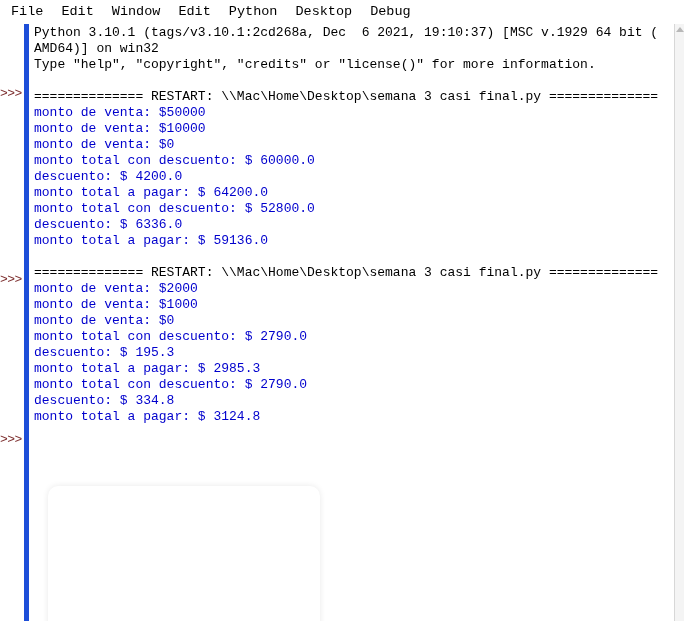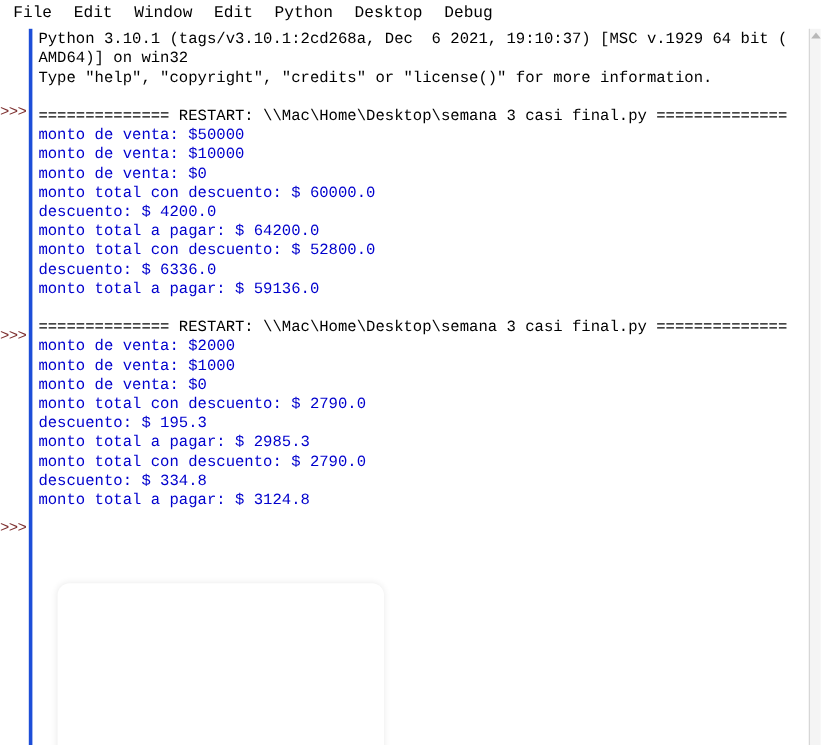--- a/index.html
+++ b/index.html
@@ -65,21 +65,21 @@
     white-space: nowrap;
   }
 
   
   #text-widget {
     position: absolute;
     left: 24px; top: 0;
     width: 650px;
     height: 597px;
     background: #ffffff;
-    border-left: 3px solid #1d4ed8;
+    border-left: 5px solid #1d4ed8;
     box-sizing: border-box;
     overflow: hidden;
   }
   #text-content {
     position: absolute;
     left: 5px;
     top: 1px;
     width: 900px;
     font-family: "Liberation Mono", "DejaVu Sans Mono", monospace;
     font-size: 13px;

